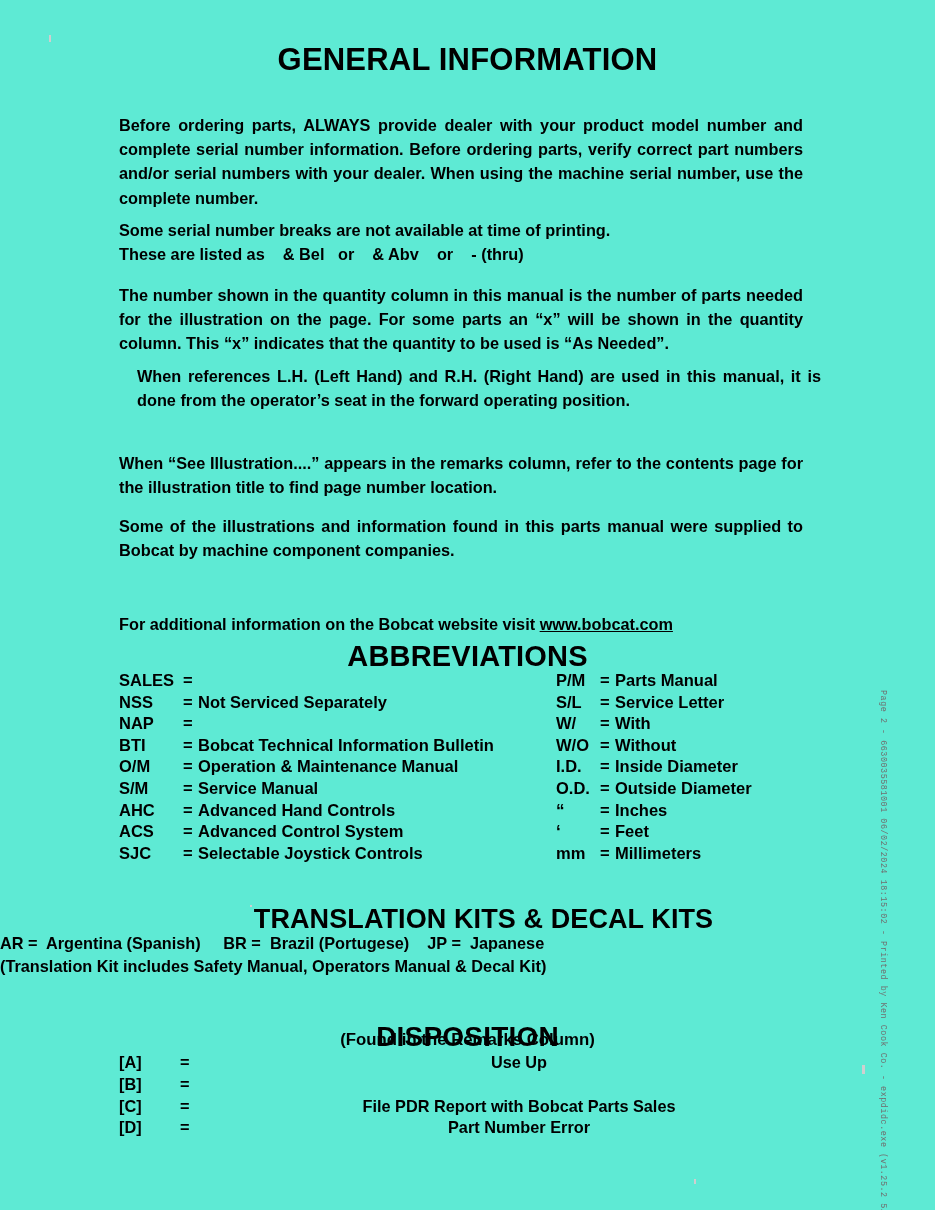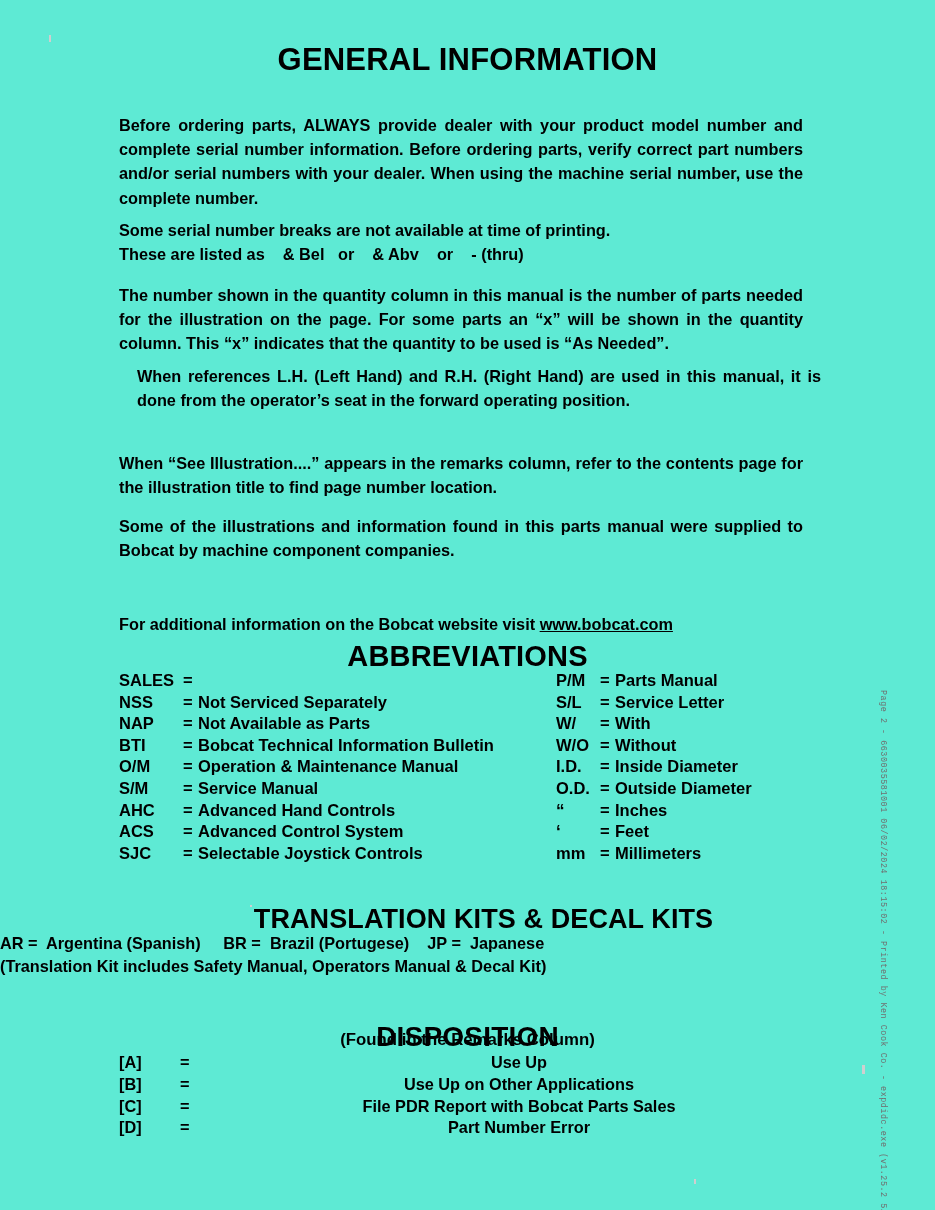--- a/index.html
+++ b/index.html
@@ -236,21 +236,20 @@
           <span class="abbrev-eq">=</span>
         </div>
         <div class="abbrev-row">
           <span class="abbrev-key">NSS</span>
           <span class="abbrev-eq">=</span>
           <span class="abbrev-val">Not Serviced Separately</span>
         </div>
         <div class="abbrev-row">
           <span class="abbrev-key">NAP</span>
           <span class="abbrev-eq">=</span>
-          <span class="abbrev-val">Not Available as Parts</span>
         </div>
         <div class="abbrev-row">
           <span class="abbrev-key">BTI</span>
           <span class="abbrev-eq">=</span>
           <span class="abbrev-val">Bobcat Technical Information Bulletin</span>
         </div>
         <div class="abbrev-row">
           <span class="abbrev-key">O/M</span>
           <span class="abbrev-eq">=</span>
           <span class="abbrev-val">Operation &amp; Maintenance Manual</span>
@@ -341,21 +340,20 @@
 
   <div class="disposition-list">
     <div class="disp-row">
       <span class="disp-code">[A]</span>
       <span class="disp-eq">=</span>
       <span class="disp-text">Use Up</span>
     </div>
     <div class="disp-row">
       <span class="disp-code">[B]</span>
       <span class="disp-eq">=</span>
-      <span class="disp-text">Use Up on Other Applications</span>
     </div>
     <div class="disp-row">
       <span class="disp-code">[C]</span>
       <span class="disp-eq">=</span>
       <span class="disp-text">File PDR Report with Bobcat Parts Sales</span>
     </div>
     <div class="disp-row">
       <span class="disp-code">[D]</span>
       <span class="disp-eq">=</span>
       <span class="disp-text">Part Number Error</span>

